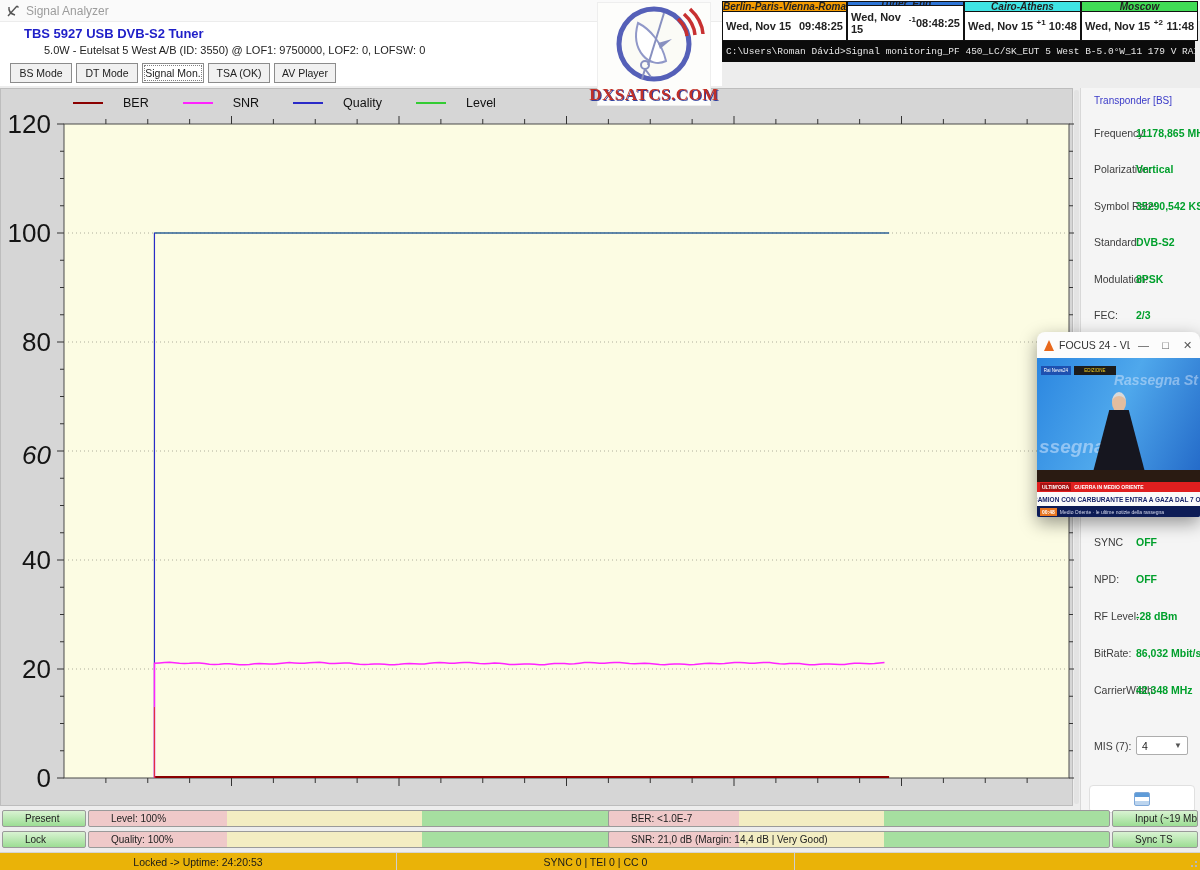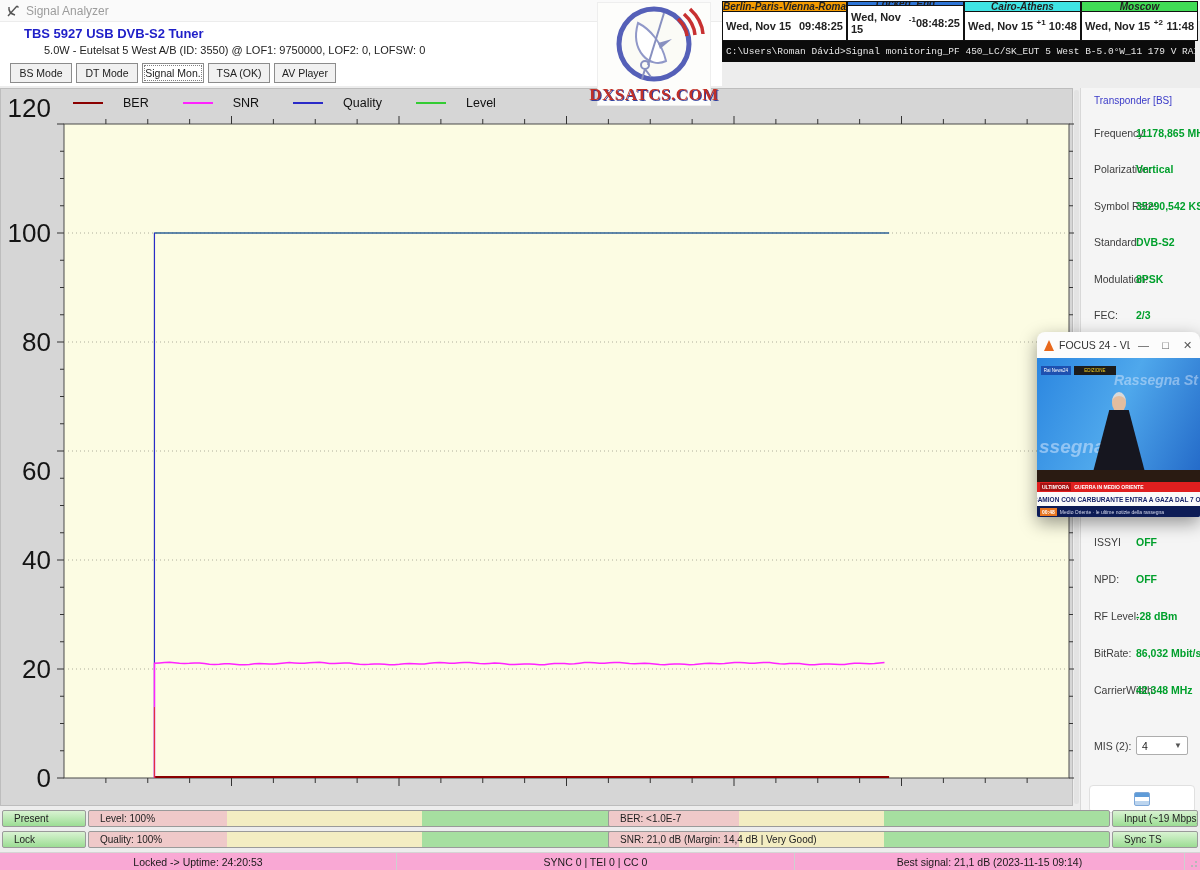--- a/index.html
+++ b/index.html
@@ -105,32 +105,32 @@
   .v-white{position:absolute;top:134px;left:0;width:163px;height:14px;background:#FAFAFA;color:#18246A;
            font-size:6.5px;font-weight:bold;display:flex;align-items:center;justify-content:center;
            white-space:nowrap;overflow:hidden}
   .v-ticker{position:absolute;top:148px;left:0;width:163px;height:11px;background:#0D1C56;color:#D8DCF0;
             font-size:5px;display:flex;align-items:center;gap:3px;padding-left:3px;box-sizing:border-box;
             white-space:nowrap;overflow:hidden}
   .v-time{background:#E87722;color:#FFF;font-weight:bold;padding:1px 2px}
 
   
   .ind{position:absolute;height:17px;border:1px solid #9A9A9A;border-radius:2px;box-sizing:border-box;
-       font-size:10px;color:#222;line-height:15px;padding-left:11px;white-space:nowrap;overflow:hidden}
+       font-size:10px;color:#222;line-height:15px;padding-left:22px;white-space:nowrap;overflow:hidden}
   .ind.green{background:linear-gradient(180deg,#D9F3D2 0%,#9CDD94 100%)}
   .ind.tri{background:linear-gradient(90deg,#EFC9C9 0 24%,#F3EDc2 24% 58%,#A6DFA0 58% 100%)}
   .ind.tri2{background:linear-gradient(90deg,#EFC9C9 0 26%,#F3EDC2 26% 55%,#A6DFA0 55% 100%)}
   .row1{top:810px}.row2{top:831px}
   .ind.c1{left:2px;width:84px}
   .ind.c2{left:88px;width:576px}
   .ind.c3{left:608px;width:502px}
   .ind.c4{left:1112px;width:86px}
 
   
-  .statusbar{position:absolute;top:852px;left:0;width:1200px;height:18px;background:#f9a8d4;
+  .statusbar{position:absolute;top:852px;left:0;width:1200px;height:18px;background:#eab308;
              border-top:1px solid #D5D5D5;display:flex;font-size:10.5px;color:#1A1A1A}
   .sb-seg{display:flex;align-items:center;justify-content:center;border-right:1px solid #CFCFCF;box-sizing:border-box}
   .seg1{width:397px}.seg2{width:398px}.seg3{width:390px}
   .grip{position:absolute;right:3px;top:4px;width:10px;height:10px}
   .grip i{position:absolute;width:2px;height:2px;background:#B8B8B8}
 </style>
 </head>
 <body>
 
 <div class="titlebar">
@@ -147,21 +147,21 @@
 <div class="clocks">
   <div class="clock">
     <div class="clock-city ch0" style="background: rgb(245, 155, 0);">Berlin-Paris-Vienna-Roma</div>
     <div class="clock-time-row">
       <span>Wed, Nov 15</span>
       <span class="clock-offset"></span>
       <span>09:48:25</span>
     </div>
   </div>
   <div class="clock">
-    <div class="clock-city ch1" style="background: rgb(46, 117, 214);">Locked, Eng</div>
+    <div class="clock-city ch1" style="background: rgb(46, 117, 214);">Tuner, Eng</div>
     <div class="clock-time-row">
       <span>Wed, Nov 15</span>
       <span class="clock-offset">-1</span>
       <span>08:48:25</span>
     </div>
   </div>
   <div class="clock">
     <div class="clock-city ch2" style="background: rgb(63, 227, 227);">Cairo-Athens</div>
     <div class="clock-time-row">
       <span>Wed, Nov 15</span>
@@ -222,24 +222,24 @@
     </div>
     <div class="legend-item">
       <span class="legend-swatch" style="background: rgb(51, 204, 51);"></span>
       <span>Level</span>
     </div>
   </div>
   <div class="ylabels" id="ylabels">
       <div class="ylab" style="top: 674px;">0</div>
       <div class="ylab" style="top: 565px;">20</div>
       <div class="ylab" style="top: 456px;">40</div>
-      <div class="ylab" style="top: 367px;">60</div>
+      <div class="ylab" style="top: 351px; font-style: italic;">60</div>
       <div class="ylab" style="top: 238px;">80</div>
       <div class="ylab" style="top: 129px;">100</div>
-      <div class="ylab" style="top: 4px;">120</div>
+      <div class="ylab" style="top: 20px;">120</div>
     </div>
   <svg id="chart-svg" width="1021" height="670">
       <rect x="8" y="8" width="1005" height="654" fill="#FCFCE3" stroke="#4A4A4A" stroke-width="1"></rect>
       <line x1="8" y1="553" x2="1013" y2="553" stroke="#AEAE9C" stroke-width="1" stroke-dasharray="1 3"></line>
       <line x1="8" y1="444" x2="1013" y2="444" stroke="#AEAE9C" stroke-width="1" stroke-dasharray="1 3"></line>
       <line x1="8" y1="335" x2="1013" y2="335" stroke="#AEAE9C" stroke-width="1" stroke-dasharray="1 3"></line>
       <line x1="8" y1="226" x2="1013" y2="226" stroke="#AEAE9C" stroke-width="1" stroke-dasharray="1 3"></line>
       <line x1="8" y1="117" x2="1013" y2="117" stroke="#AEAE9C" stroke-width="1" stroke-dasharray="1 3"></line>
       <line x1="1" y1="662" x2="8" y2="662" stroke="#333" stroke-width="1"></line>
       <line x1="1013" y1="662" x2="1020" y2="662" stroke="#333" stroke-width="1"></line>
@@ -373,42 +373,42 @@
   <div class="sb-row" style="top:221px">
     <span class="sb-label">FEC:</span>
     <span class="sb-val" style="color: rgb(0, 160, 44);">2/3</span>
   </div>
   <div class="sb-row" style="top:258px">
     <span class="sb-label">RollOff:</span>
     <span class="sb-val" style="color: rgb(0, 160, 44);">0.20</span>
   </div>
 
   <div class="sb-row" style="top:448px">
-    <span class="sb-label">ISSYI</span>
+    <span class="sb-label">SYNC</span>
     <span class="sb-val" style="color: rgb(0, 160, 44);">OFF</span>
   </div>
   <div class="sb-row" style="top:485px">
     <span class="sb-label">NPD:</span>
     <span class="sb-val" style="color: rgb(0, 160, 44);">OFF</span>
   </div>
   <div class="sb-row" style="top:522px">
     <span class="sb-label">RF Level:</span>
     <span class="sb-val" style="color: rgb(0, 160, 44);">-28 dBm</span>
   </div>
   <div class="sb-row" style="top:559px">
     <span class="sb-label">BitRate:</span>
     <span class="sb-val" style="color: rgb(0, 160, 44);">86,032 Mbit/s</span>
   </div>
   <div class="sb-row" style="top:596px">
     <span class="sb-label">CarrierWidth:</span>
     <span class="sb-val" style="color: rgb(0, 160, 44);">42,348 MHz</span>
   </div>
 
   <div class="sb-row" style="top:652px">
-    <span class="sb-label">MIS (2):</span>
+    <span class="sb-label">MIS (7):</span>
     <div class="sb-select">
       <span>4</span>
       <span class="sb-chev">▼</span>
     </div>
   </div>
 
   <div class="sb-button">
     <span class="sb-btn-icon"></span>
   </div>
 </div>
@@ -448,19 +448,18 @@
 <div class="ind green row1 c4">Input (~19 Mbps)</div>
 
 <div class="ind green row2 c1">Lock</div>
 <div class="ind tri   row2 c2">Quality: 100%</div>
 <div class="ind tri2  row2 c3">SNR: 21,0 dB (Margin: 14,4 dB | Very Good)</div>
 <div class="ind green row2 c4">Sync TS</div>
 
 <div class="statusbar">
   <div class="sb-seg seg1">Locked -&gt; Uptime: 24:20:53</div>
   <div class="sb-seg seg2">SYNC 0 | TEI 0 | CC 0</div>
-  <div class="sb-seg seg3">Best signal: 21,1 dB (2023-11-15 09:14)</div>
   <div class="grip">
     <i style="right:0;bottom:0"></i>
       <i style="right:4px;bottom:0"></i>
       <i style="right:0;bottom:4px"></i>
   </div>
 </div>
 
 </body></html>

